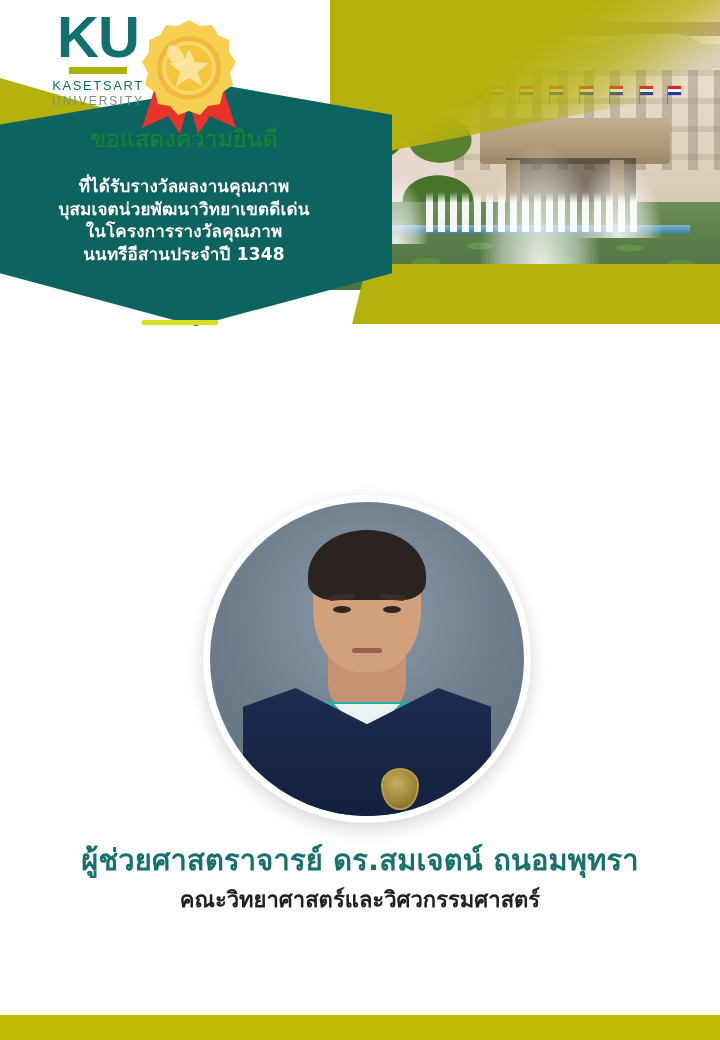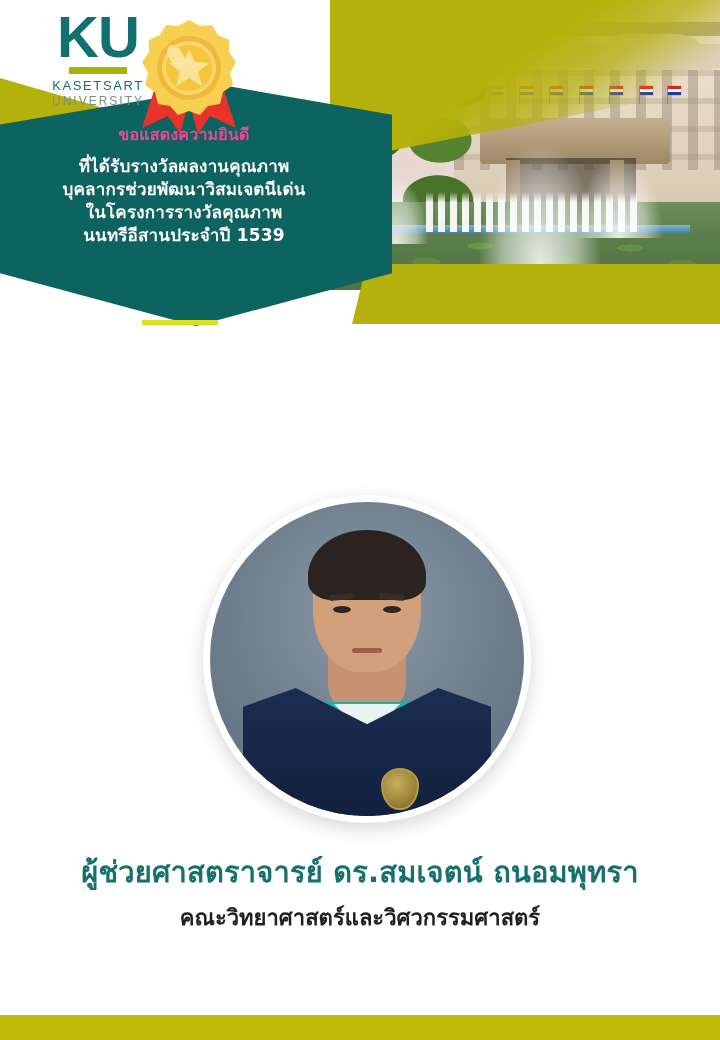--- a/index.html
+++ b/index.html
@@ -255,23 +255,23 @@
   }
   .banner-line {
     display: block;
     color: #ffffff;
     font-size: 17px;
     font-weight: 700;
     letter-spacing: .2px;
     text-shadow: 0 1px 0 rgba(0,0,0,.12);
   }
   .banner-line.headline {
-    color: #ec4899;
-    font-size: 16px;
-    margin-bottom: 10px;
+    color: #15803d;
+    font-size: 23px;
+    margin-bottom: 20px;
   }
   .banner-rule {
     position: absolute;
     left: 142px;
     top: 320px;
     width: 76px;
     height: 5px;
     background: #d9e021;
     border-radius: 1px;
   }
@@ -455,21 +455,21 @@
 
   
   .name-block {
     position: absolute;
     left: 0;
     top: 842px;
     width: 720px;
     text-align: center;
   }
   .person-name {
-    margin: 12px;
+    margin: 0;
     font-size: 29px;
     font-weight: 700;
     color: #16706d;
     line-height: 1.3;
     letter-spacing: .2px;
   }
   .person-faculty {
     margin: 6px 0 16px;
     font-size: 22px;
     font-weight: 700;
@@ -513,23 +513,23 @@
   </div>
 
   <div class="wedge-olive-left"></div>
   <div class="olive-right-bar"></div>
 
   <div class="banner"></div>
 
   <div class="banner-text">
     <span class="banner-line headline">ขอแสดงความยินดี</span>
     <span class="banner-line">ที่ได้รับรางวัลผลงานคุณภาพ</span>
-    <span class="banner-line">บุคลากรช่วยพัฒนาวิสมเจตนีเด่น</span>
+    <span class="banner-line">บุสมเจตน่วยพัฒนาวิทยาเขตดีเด่น</span>
     <span class="banner-line">ในโครงการรางวัลคุณภาพ</span>
-    <span class="banner-line">นนทรีอีสานประจำปี 1539</span>
+    <span class="banner-line">นนทรีอีสานประจำปี 1348</span>
   </div>
   <div class="banner-rule"></div>
 
   <div class="ku-logo">
     <div class="ku-mark">KU</div>
     <div class="ku-bar"></div>
     <div class="ku-name">KASETSART</div>
     <div class="ku-sub">UNIVERSITY</div>
   </div>
 

